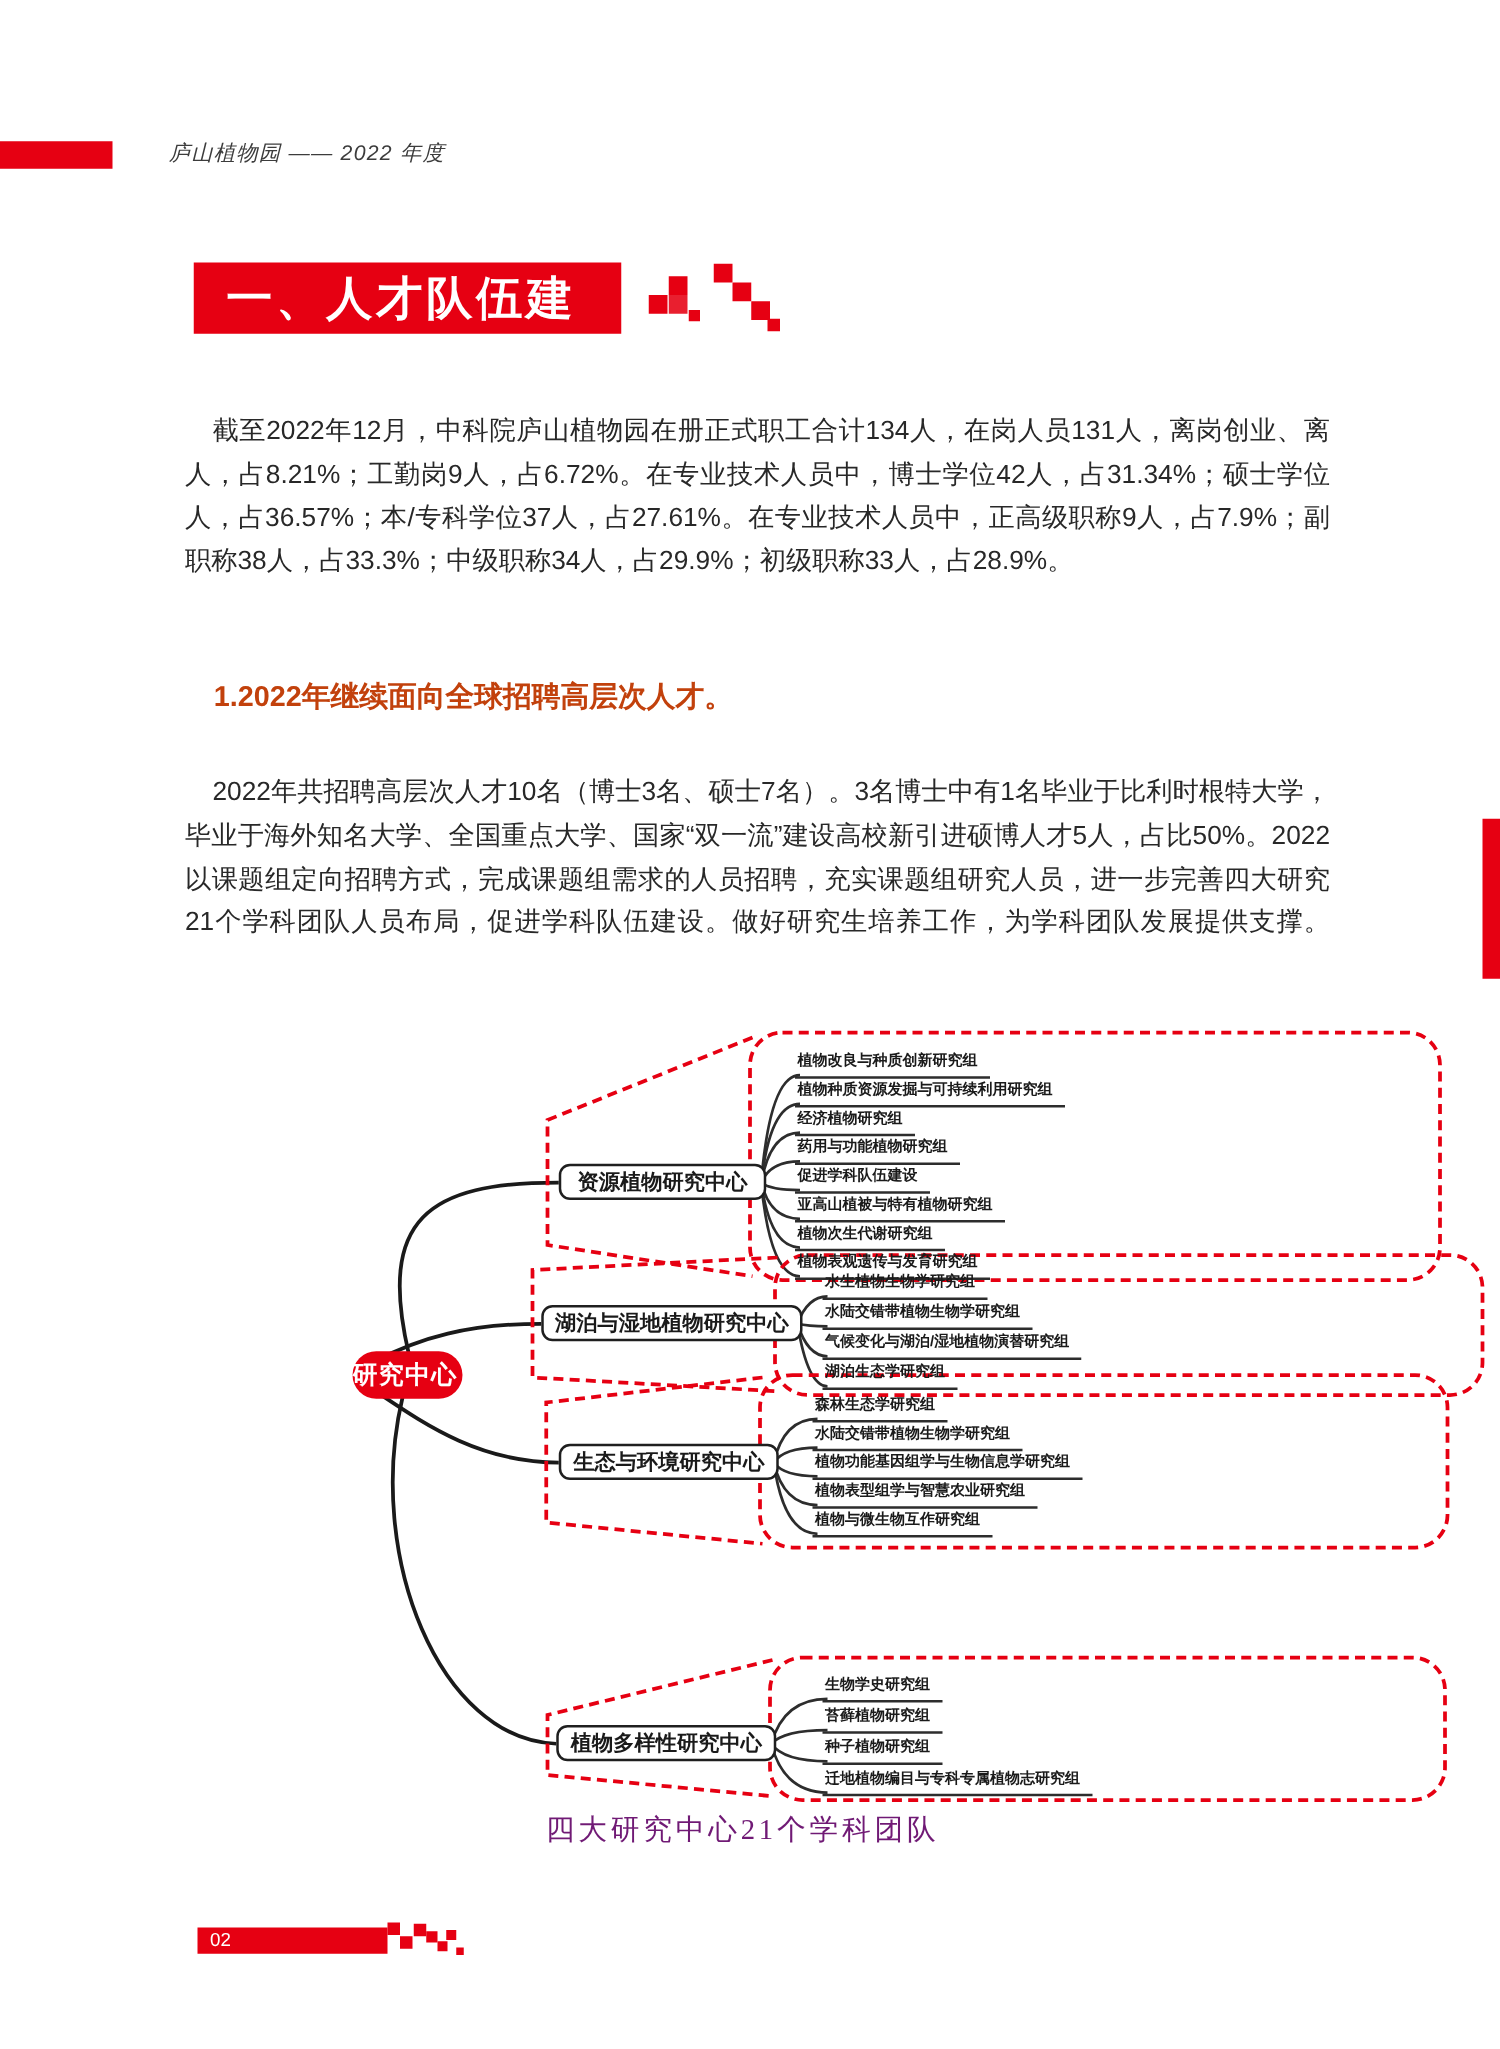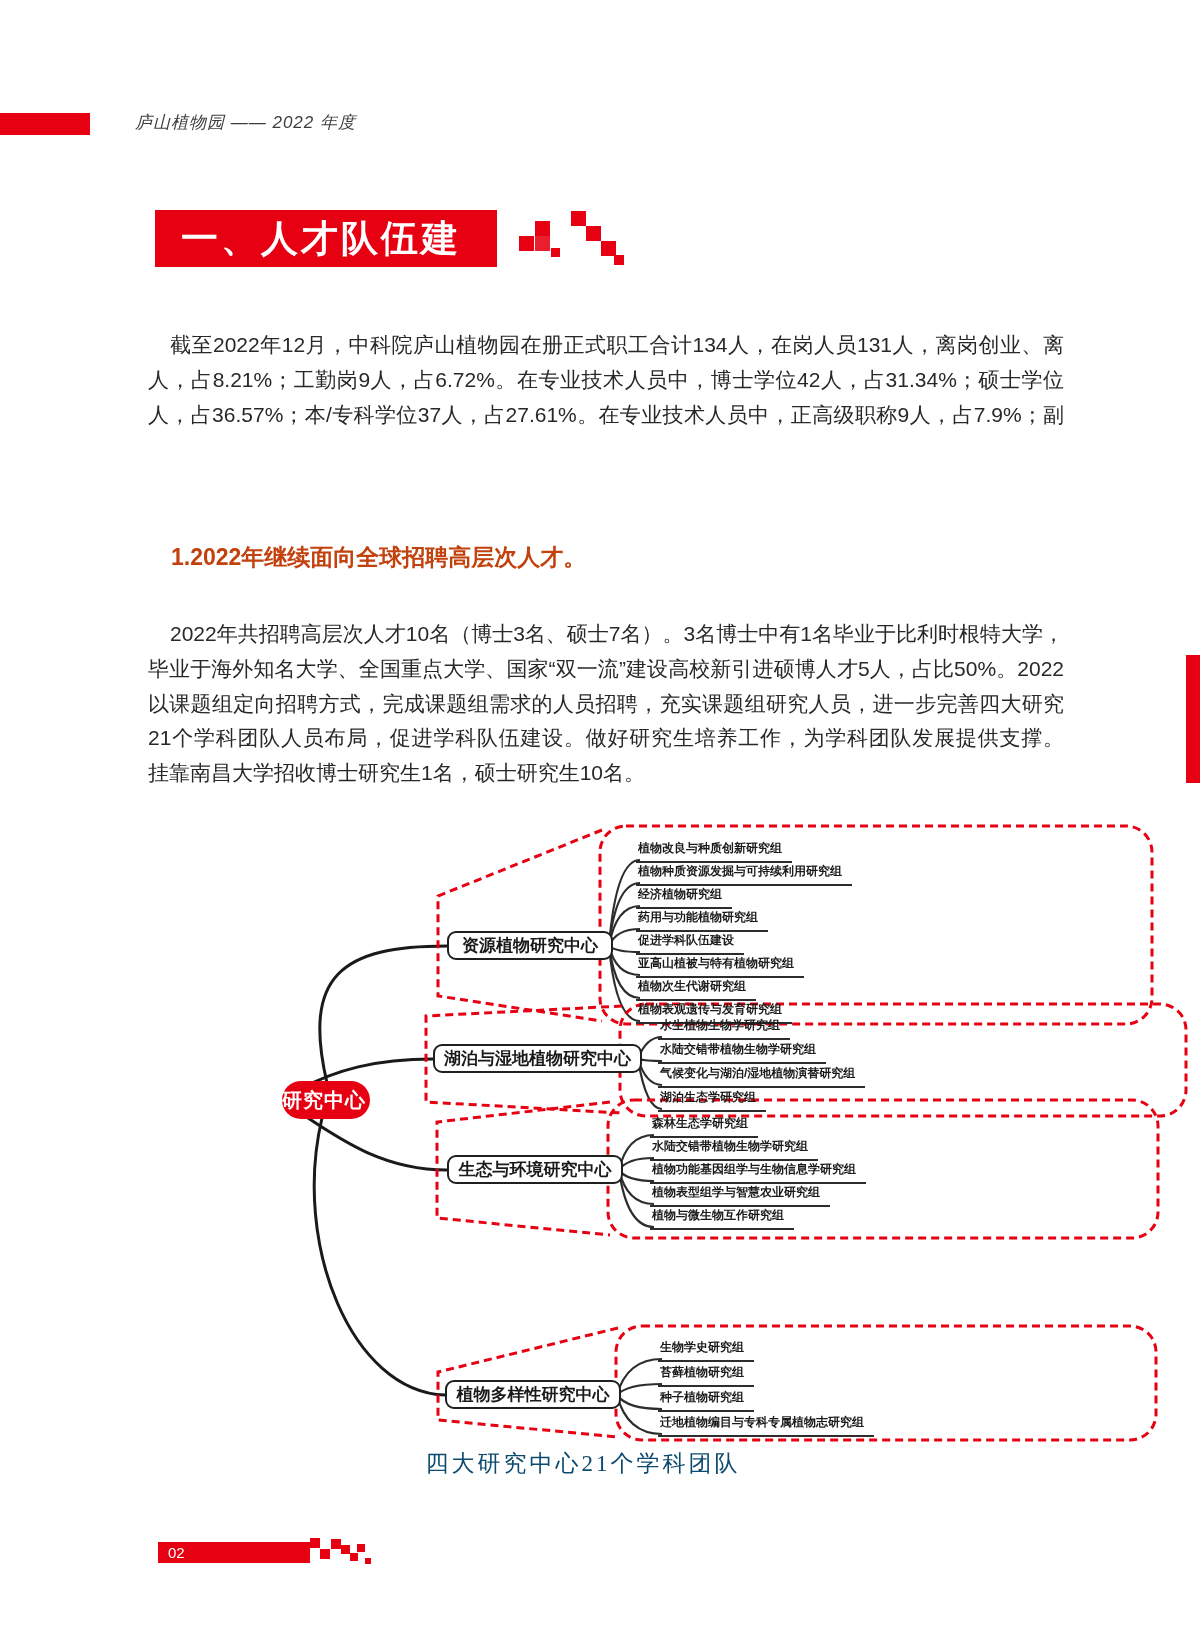--- a/index.html
+++ b/index.html
@@ -32,23 +32,23 @@
   svg.mm{left:0;top:0;width:1200px;height:1639px;pointer-events:none;}
   .root{left:282px;top:1081px;width:88px;height:38px;background:#e60012;border-radius:20px;
         color:#fff;font-weight:bold;font-size:20px;line-height:38px;
         letter-spacing:1px;z-index:3;}
   .bnode{background:#fff;border:2.5px solid #1f1f1f;border-radius:9px;height:25px;
          line-height:25px;text-align:center;font-size:17px;font-weight:bold;color:#1a1a1a;
          z-index:3;}
   .leaf{height:20px;line-height:20px;font-size:12px;font-weight:bold;color:#1a1a1a;
         padding:0 10px 3px 2px;border-bottom:2.5px solid #2d2d2d;white-space:nowrap;z-index:3;}
 
-  .caption{left:0;top:1448px;width:1166px;text-align:center;
+  .caption{left:11px;top:1448px;width:1166px;text-align:center;
            font-family:"Liberation Serif","DejaVu Serif",serif;font-size:23px;
-           color:#0c4a6e;letter-spacing:3px;}
+           color:#701a75;letter-spacing:3px;}
 
   .right-strip{left:1186px;top:655px;width:14px;height:128px;background:#e60012;}
 
   
   .ftr-bar{left:158px;top:1542px;width:152px;height:21px;background:#e60012;}
   .ftr-bar span{display:block;padding-left:10px;line-height:21px;font-size:15px;color:#fff;}
 </style>
 </head>
 <body>
 
@@ -66,30 +66,30 @@
   <div class="msq" style="left:571px;top:211px;width:15px;height:15px"></div>
   <div class="msq" style="left:586px;top:226px;width:15px;height:15px"></div>
   <div class="msq" style="left:601px;top:241px;width:15px;height:15px"></div>
   <div class="msq" style="left:614px;top:255px;width:10px;height:10px"></div>
 </div>
 
 <div class="abs para" style="top:328px">
   <div class="bline first">截至2022年12月，中科院庐山植物园在册正式职工合计134人，在岗人员131人，离岗创业、离岗</div>
   <div class="bline">人，占8.21%；工勤岗9人，占6.72%。在专业技术人员中，博士学位42人，占31.34%；硕士学位49</div>
   <div class="bline">人，占36.57%；本/专科学位37人，占27.61%。在专业技术人员中，正高级职称9人，占7.9%；副高级</div>
+  <div class="bline last">职称38人，占33.3%；中级职称34人，占29.9%；初级职称33人，占28.9%。</div>
 </div>
 
 <div class="abs subtitle">1.2022年继续面向全球招聘高层次人才。</div>
 
 <div class="abs para" style="top:617px">
   <div class="bline first">2022年共招聘高层次人才10名（博士3名、硕士7名）。3名博士中有1名毕业于比利时根特大学，</div>
   <div class="bline">毕业于海外知名大学、全国重点大学、国家“双一流”建设高校新引进硕博人才5人，占比50%。2022年</div>
   <div class="bline">以课题组定向招聘方式，完成课题组需求的人员招聘，充实课题组研究人员，进一步完善四大研究中心</div>
   <div class="bline">21个学科团队人员布局，促进学科队伍建设。做好研究生培养工作，为学科团队发展提供支撑。2022年</div>
-  <div class="bline last">挂靠南昌大学招收博士研究生1名，硕士研究生10名。</div>
 </div>
 
 <svg class="abs mm" viewBox="0 0 1200 1639" xmlns="http://www.w3.org/2000/svg">
   <g stroke="#1a1a1a" stroke-width="3" fill="none">
     <path d="M 327 1083 C 302 975 342 946 447 946"></path>
     <path d="M 300 1089 C 336 1070 375 1059 433 1059"></path>
     <path d="M 299 1112 C 338 1138 382 1170 447 1170"></path>
     <path d="M 322 1118 C 292 1245 352 1392 445 1395"></path>
   </g>
   <g stroke="#2d2d2d" stroke-width="2.2" fill="none">

